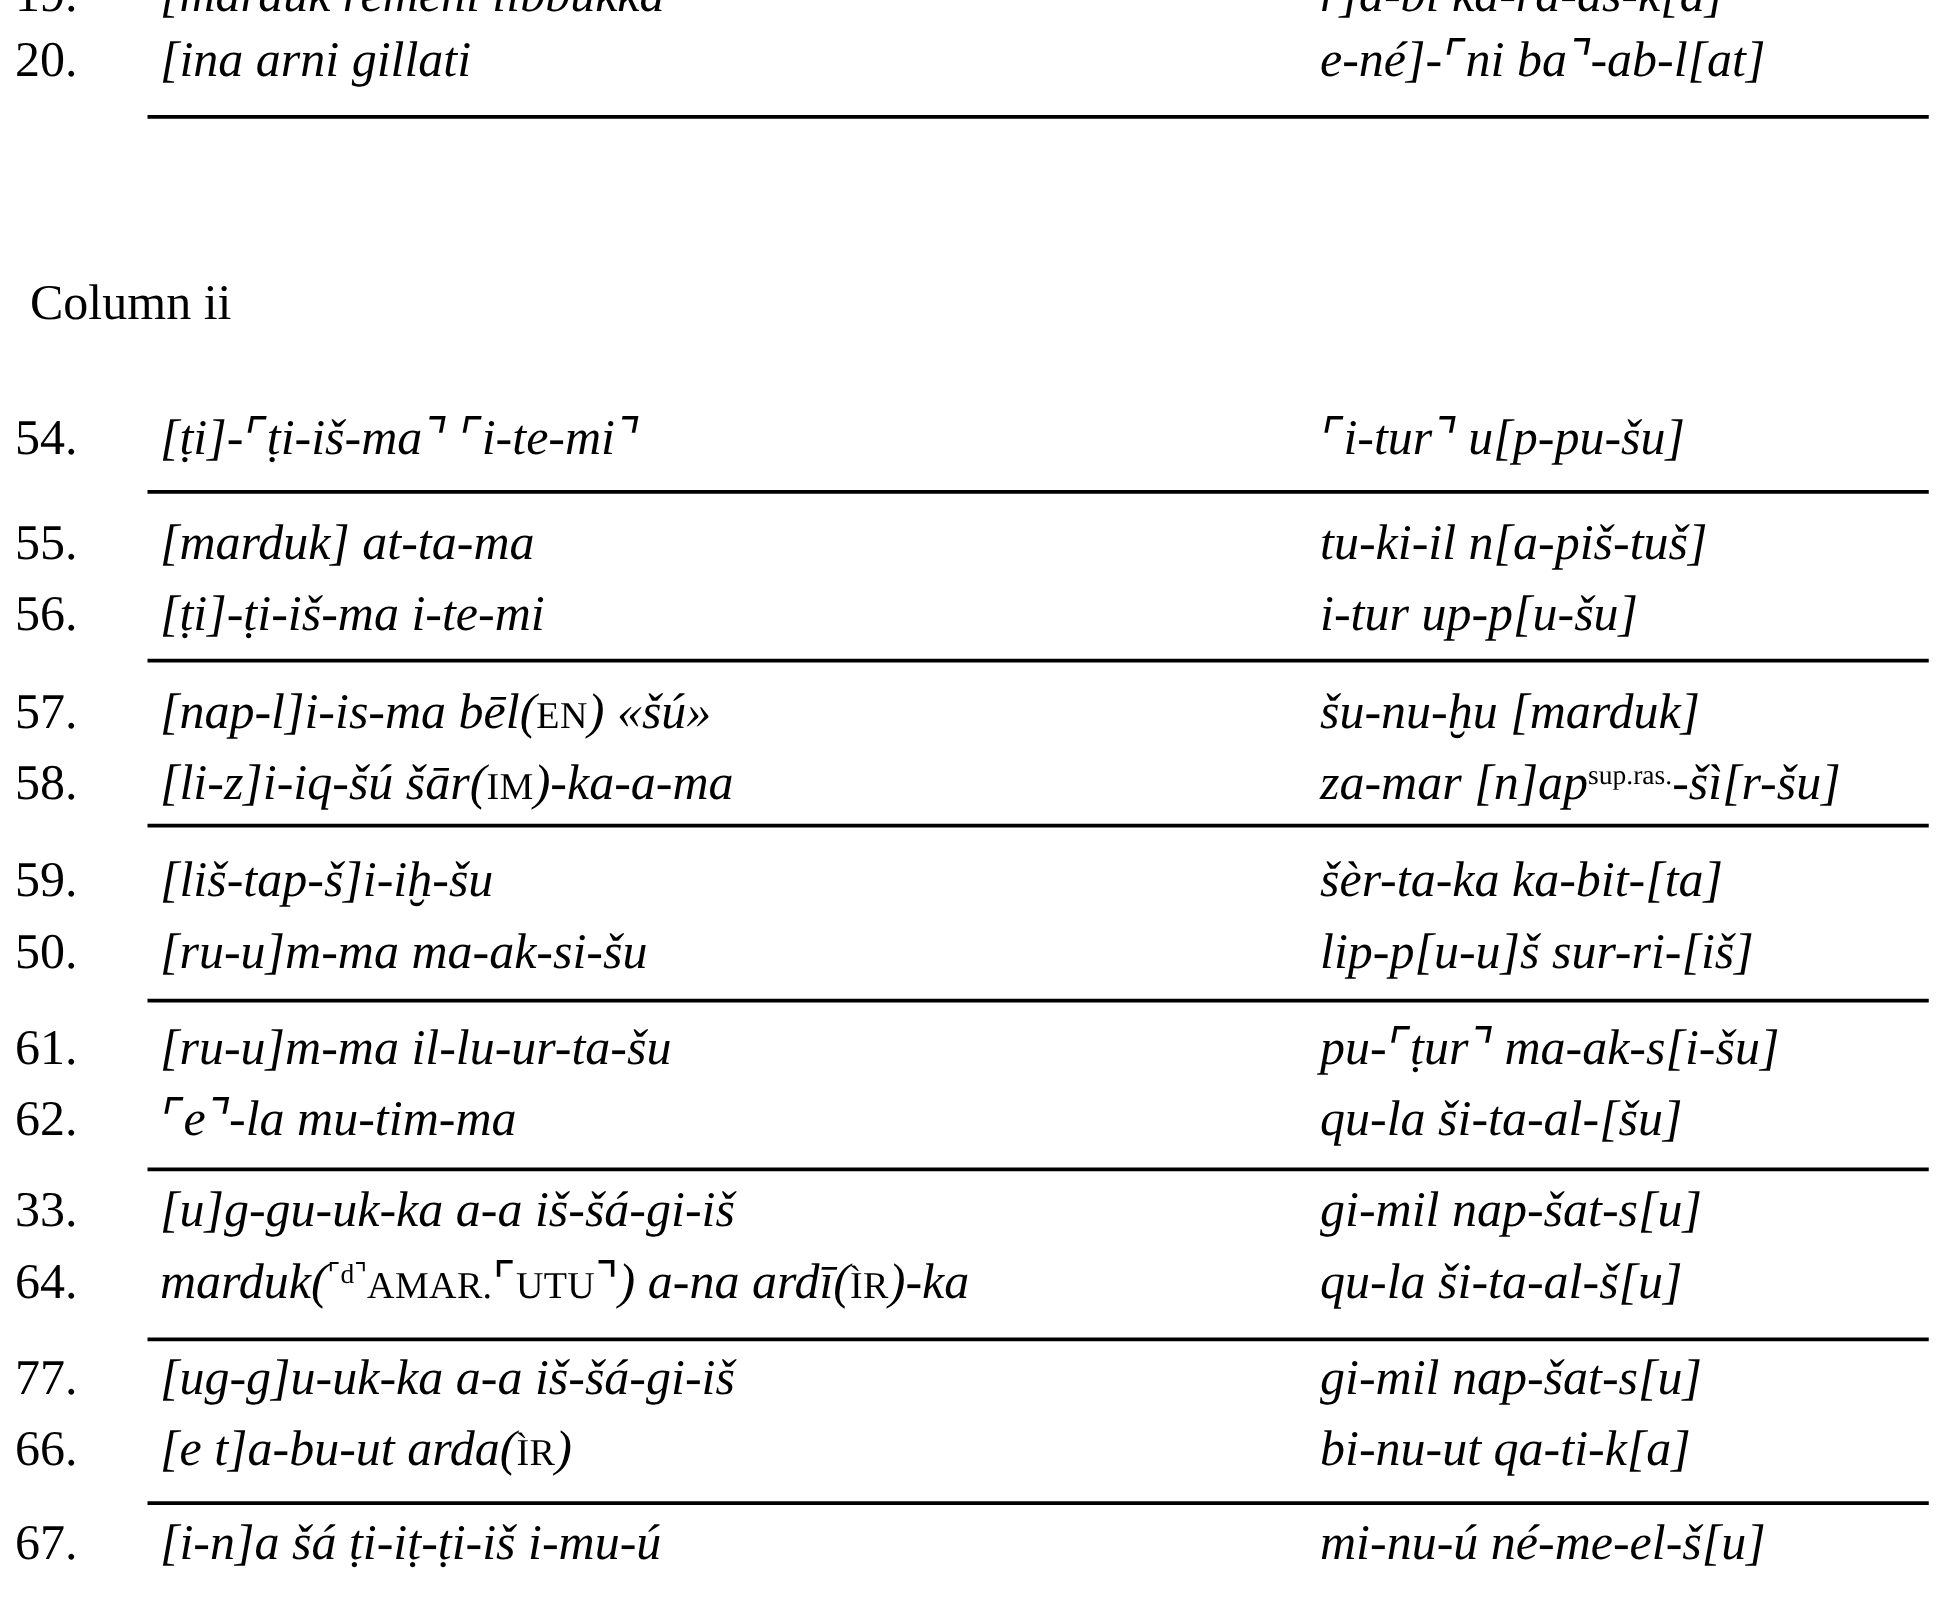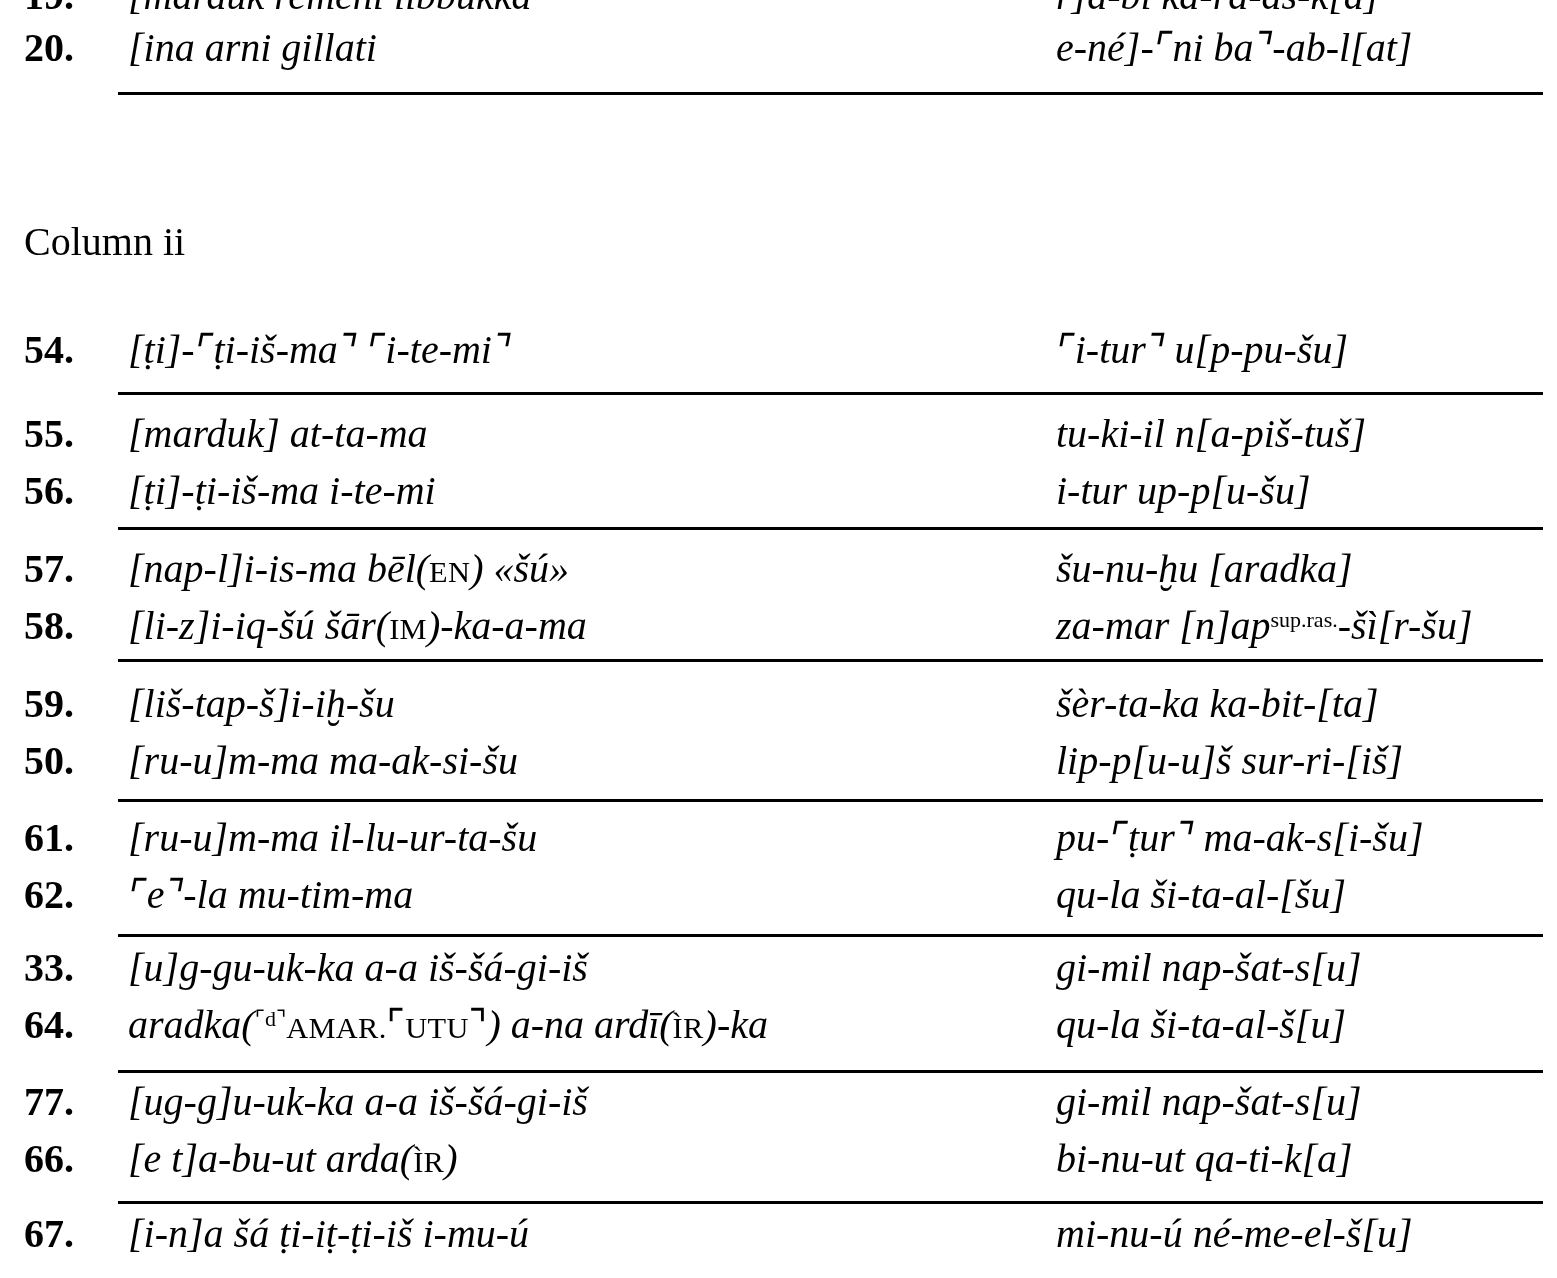--- a/index.html
+++ b/index.html
@@ -30,23 +30,22 @@
     white-space: nowrap;
   }
   .row {
     position: absolute;
     left: 0;
     width: 100%;
     white-space: nowrap;
   }
   .num {
     position: absolute;
-    left: 24px;
+    left: 12px;
     font-style: normal;
-    font-weight: bold;
   }
   .left {
     position: absolute;
     left: 128px;
     font-style: italic;
   }
   .right {
     position: absolute;
     left: 1044px;
     font-style: italic;
@@ -101,21 +100,21 @@
         <span class="right"><span class="seg-it">tu-ki-il n[a-piš-tuš]</span></span>
       </div>
       <div class="row" style="top: 471px;">
         <span class="num">56.</span>
         <span class="left"><span class="seg-it">[ṭi]-ṭi-iš-ma i-te-mi</span></span>
         <span class="right"><span class="seg-it">i-tur up-p[u-šu]</span></span>
       </div>
       <div class="row" style="top: 549px;">
         <span class="num">57.</span>
         <span class="left"><span class="seg-it">[nap-l]i-is-ma bēl(</span><span class="seg-sc">EN</span><span class="seg-it">) «šú»</span></span>
-        <span class="right"><span class="seg-it">šu-nu-ḫu [aradka]</span></span>
+        <span class="right"><span class="seg-it">šu-nu-ḫu [marduk]</span></span>
       </div>
       <div class="row" style="top: 606px;">
         <span class="num">58.</span>
         <span class="left"><span class="seg-it">[li-z]i-iq-šú šār(</span><span class="seg-sc">IM</span><span class="seg-it">)-ka-a-ma</span></span>
         <span class="right"><span class="seg-it">za-mar [n]ap</span><span class="seg-sup">sup.ras.</span><span class="seg-it">-šì[r-šu]</span></span>
       </div>
       <div class="row" style="top: 684px;">
         <span class="num">59.</span>
         <span class="left"><span class="seg-it">[liš-tap-š]i-iḫ-šu</span></span>
         <span class="right"><span class="seg-it">šèr-ta-ka ka-bit-[ta]</span></span>
@@ -135,21 +134,21 @@
         <span class="left"><span class="seg-it">⌜e⌝-la mu-tim-ma</span></span>
         <span class="right"><span class="seg-it">qu-la ši-ta-al-[šu]</span></span>
       </div>
       <div class="row" style="top: 948px;">
         <span class="num">33.</span>
         <span class="left"><span class="seg-it">[u]g-gu-uk-ka a-a iš-šá-gi-iš</span></span>
         <span class="right"><span class="seg-it">gi-mil nap-šat-s[u]</span></span>
       </div>
       <div class="row" style="top: 1005px;">
         <span class="num">64.</span>
-        <span class="left"><span class="seg-it">aradka(</span><span class="seg-sup">⌜d⌝</span><span class="seg-sc">AMAR.</span><span class="seg-ro">⌜</span><span class="seg-sc">UTU</span><span class="seg-ro">⌝</span><span class="seg-it">) a-na ardī(</span><span class="seg-sc">ÌR</span><span class="seg-it">)-ka</span></span>
+        <span class="left"><span class="seg-it">marduk(</span><span class="seg-sup">⌜d⌝</span><span class="seg-sc">AMAR.</span><span class="seg-ro">⌜</span><span class="seg-sc">UTU</span><span class="seg-ro">⌝</span><span class="seg-it">) a-na ardī(</span><span class="seg-sc">ÌR</span><span class="seg-it">)-ka</span></span>
         <span class="right"><span class="seg-it">qu-la ši-ta-al-š[u]</span></span>
       </div>
       <div class="row" style="top: 1082px;">
         <span class="num">77.</span>
         <span class="left"><span class="seg-it">[ug-g]u-uk-ka a-a iš-šá-gi-iš</span></span>
         <span class="right"><span class="seg-it">gi-mil nap-šat-s[u]</span></span>
       </div>
       <div class="row" style="top: 1139px;">
         <span class="num">66.</span>
         <span class="left"><span class="seg-it">[e t]a-bu-ut arda(</span><span class="seg-sc">ÌR</span><span class="seg-it">)</span></span>

